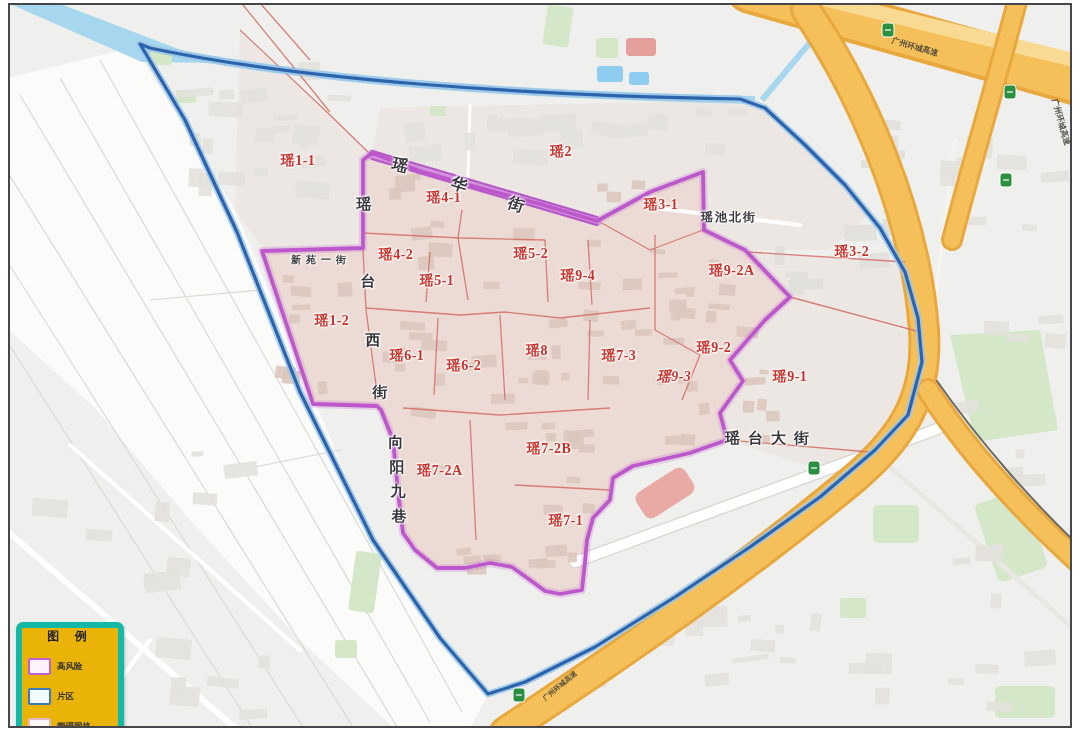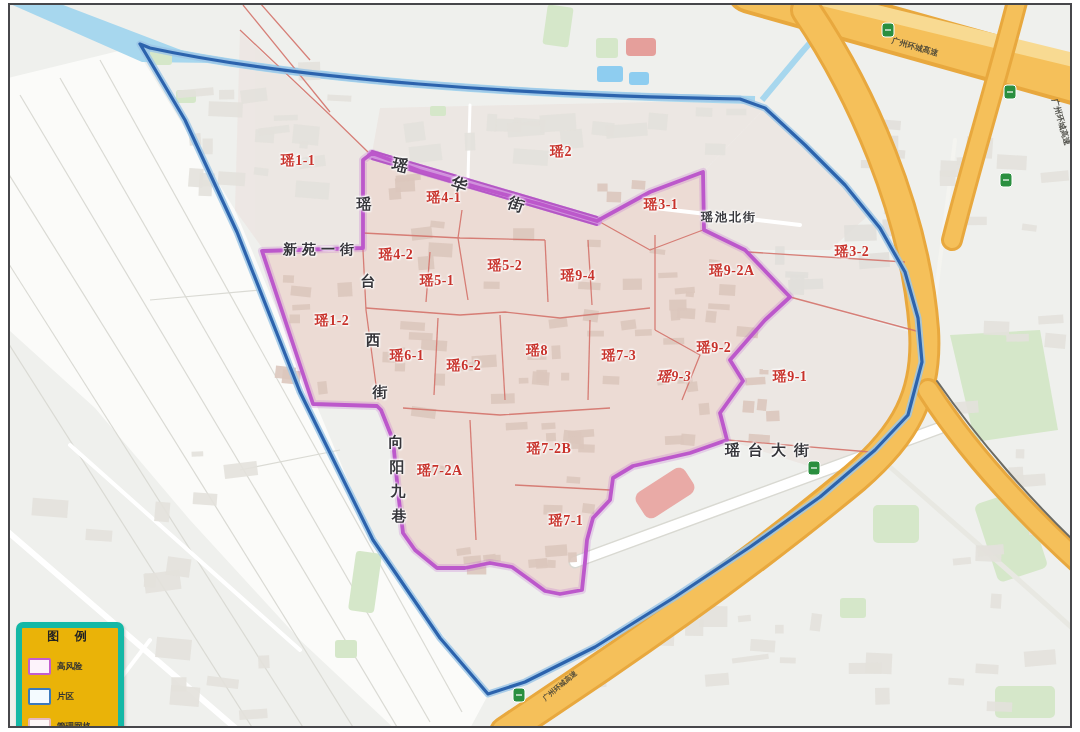--- a/index.html
+++ b/index.html
@@ -384,21 +384,21 @@
         </g>
       </svg>
 
       <div class="labels-layer">
           <span class="rlabel" style="left: 282px; top: 161px; color: rgb(200, 50, 43); padding-left: 32px;">瑶1-1</span>
           <span class="rlabel" style="left: 561px; top: 152px; color: rgb(200, 50, 43);">瑶2</span>
           <span class="rlabel" style="left: 432px; top: 198px; color: rgb(200, 50, 43); padding-left: 24px;">瑶4-1</span>
           <span class="rlabel" style="left: 661px; top: 205px; color: rgb(200, 50, 43);">瑶3-1</span>
           <span class="rlabel" style="left: 852px; top: 252px; color: rgb(200, 50, 43);">瑶3-2</span>
           <span class="rlabel" style="left: 396px; top: 255px; color: rgb(200, 50, 43);">瑶4-2</span>
-          <span class="rlabel" style="left: 505px; top: 254px; color: rgb(200, 50, 43); margin-top: 12px;">瑶5-2</span>
+          <span class="rlabel" style="left: 531px; top: 254px; color: rgb(200, 50, 43);">瑶5-2</span>
           <span class="rlabel" style="left: 437px; top: 281px; color: rgb(200, 50, 43);">瑶5-1</span>
           <span class="rlabel" style="left: 578px; top: 276px; color: rgb(200, 50, 43);">瑶9-4</span>
           <span class="rlabel" style="left: 732px; top: 271px; color: rgb(200, 50, 43);">瑶9-2A</span>
           <span class="rlabel" style="left: 332px; top: 321px; color: rgb(200, 50, 43);">瑶1-2</span>
           <span class="rlabel" style="left: 407px; top: 356px; color: rgb(200, 50, 43);">瑶6-1</span>
           <span class="rlabel" style="left: 464px; top: 366px; color: rgb(200, 50, 43);">瑶6-2</span>
           <span class="rlabel" style="left: 537px; top: 351px; color: rgb(200, 50, 43);">瑶8</span>
           <span class="rlabel" style="left: 619px; top: 356px; color: rgb(200, 50, 43);">瑶7-3</span>
           <span class="rlabel" style="left: 714px; top: 348px; color: rgb(200, 50, 43);">瑶9-2</span>
           <span class="rlabel" style="left: 674px; top: 377px; color: rgb(200, 50, 43); font-style: italic;">瑶9-3</span>
@@ -410,22 +410,22 @@
           <span class="slabel" style="left: 459px; top: 185px; font-size: 16px; transform: translate(-50%, -50%) rotate(17deg);">华</span>
           <span class="slabel" style="left: 516px; top: 205px; font-size: 16px; transform: translate(-50%, -50%) rotate(19deg);">街</span>
           <span class="slabel" style="left: 364px; top: 204px; font-size: 15px;">瑶</span>
           <span class="slabel" style="left: 368px; top: 281px; font-size: 15px;">台</span>
           <span class="slabel" style="left: 373px; top: 340px; font-size: 15px;">西</span>
           <span class="slabel" style="left: 380px; top: 392px; font-size: 15px;">街</span>
           <span class="slabel" style="left: 396px; top: 442px; font-size: 15px;">向</span>
           <span class="slabel" style="left: 397px; top: 467px; font-size: 15px;">阳</span>
           <span class="slabel" style="left: 398px; top: 491px; font-size: 15px;">九</span>
           <span class="slabel" style="left: 399px; top: 516px; font-size: 15px;">巷</span>
-          <span class="slabel" style="left: 321px; top: 250px; font-size: 14px; letter-spacing: 5px;">新苑一街</span>
-          <span class="slabel" style="left: 771px; top: 450px; font-size: 15px; letter-spacing: 8px;">瑶台大街</span>
+          <span class="slabel" style="left: 321px; top: 260px; font-size: 10px; letter-spacing: 5px;">新苑一街</span>
+          <span class="slabel" style="left: 771px; top: 438px; font-size: 15px; letter-spacing: 8px;">瑶台大街</span>
           <span class="slabel" style="left: 729px; top: 217px; font-size: 12px; letter-spacing: 2px;">瑶池北街</span>
           <span class="hwlabel" style="left: 915px; top: 47px; font-size: 8px; transform: translate(-50%, -50%) rotate(16deg);">广州环城高速</span>
           <span class="hwlabel" style="left: 1061px; top: 122px; font-size: 8px; transform: translate(-50%, -50%) rotate(74deg);">广州环城高速</span>
           <span class="hwlabel" style="left: 560px; top: 686px; font-size: 7px; transform: translate(-50%, -50%) rotate(-40deg);">广州环城高速</span>
         </div>
 
       <div class="legend">
         <div class="legend-title">图 例</div>
         <div class="legend-row">
           <span class="swatch sw-risk"></span>

